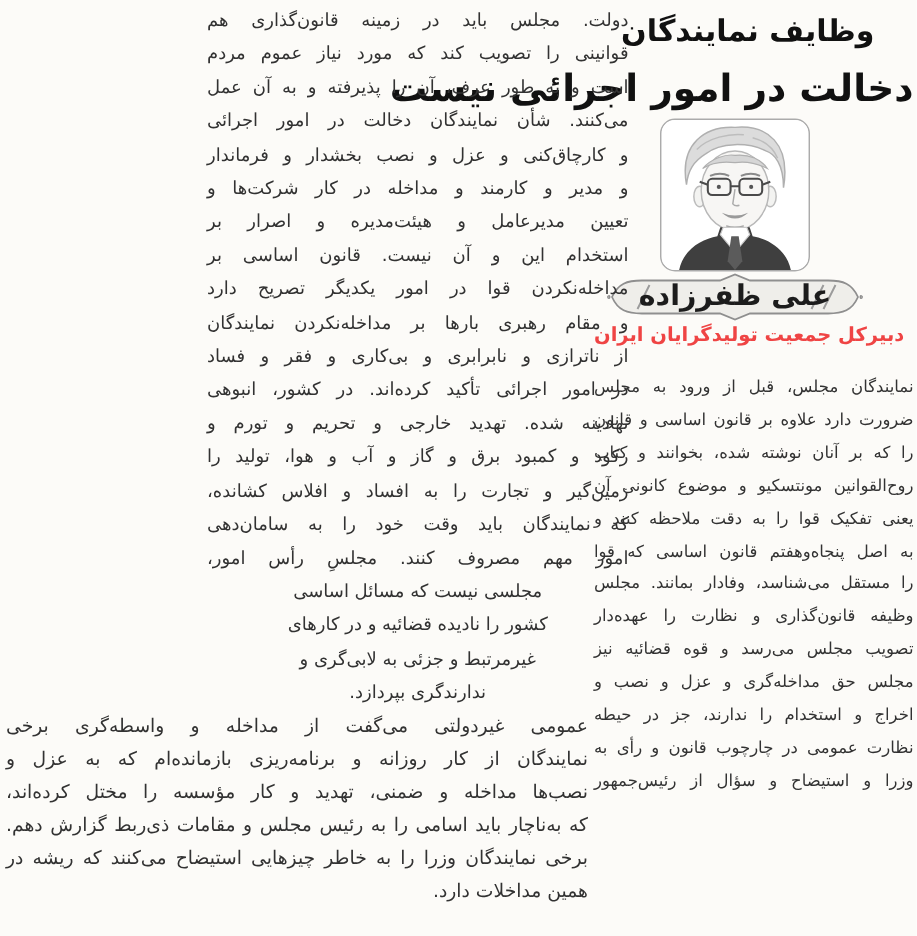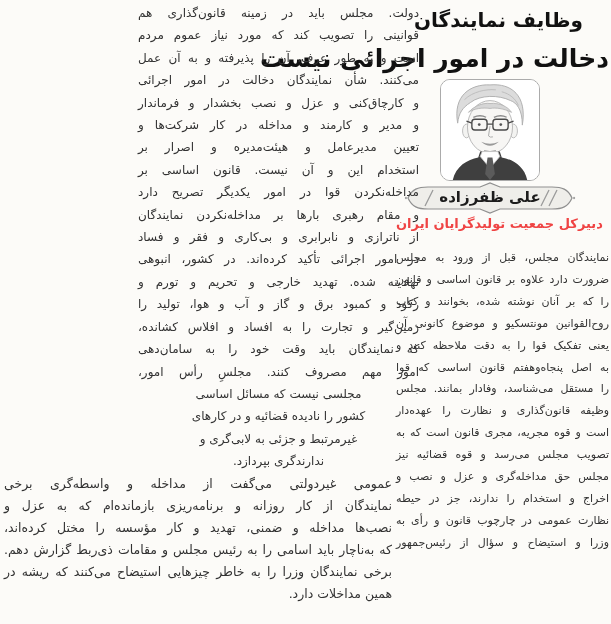--- a/index.html
+++ b/index.html
@@ -16,21 +16,21 @@
   .portrait{
     position:absolute;left:440px;top:79px;width:100px;height:102px;
     border:1.5px solid #ababab;border-radius:10px;background:#fff;overflow:hidden;box-sizing:border-box;
   }
   .portrait svg{display:block;width:100%;height:100%;}
   
   .badge{position:absolute;left:402px;top:181px;width:176px;height:34px;}
   .badge svg{position:absolute;left:0;top:0;width:176px;height:34px;}
   .badge .badge-name{
     position:absolute;left:0;top:0;width:176px;height:34px;line-height:32px;
-    text-align:center;font-size:15px;font-weight:bold;color:#1c1c1c;direction:rtl;
+    text-align:center;font-size:19px;font-weight:bold;color:#1c1c1c;direction:rtl;
   }
   .author-title{
     position:absolute;left:396px;top:216px;width:212px;height:22px;
     text-align:left;font-size:13px;font-weight:bold;color:#ef4444;direction:rtl;white-space:nowrap;
   }
   
   .col{position:absolute;direction:rtl;color:#323232;}
   .col .line{width:100%;}
   .col .j{text-align:justify;text-align-last:justify;}
   .col .c{text-align-last:center;}
@@ -101,21 +101,20 @@
 
   <section class="col col-right" id="col-right">
       <div class="line j">نمایندگان مجلس، قبل از ورود به مجلس</div>
       <div class="line j">ضرورت دارد علاوه بر قانون اساسی و قانون</div>
       <div class="line j">را که بر آنان نوشته شده، بخوانند و کتاب</div>
       <div class="line j">روح‌القوانین مونتسکیو و موضوع کانونی آن</div>
       <div class="line j">یعنی تفکیک قوا را به دقت ملاحظه کنند و</div>
       <div class="line j">به اصل پنجاه‌وهفتم قانون اساسی که قوا</div>
       <div class="line j">را مستقل می‌شناسد، وفادار بمانند. مجلس</div>
       <div class="line j">وظیفه قانون‌گذاری و نظارت را عهده‌دار</div>
-      <div class="line j">است و قوه مجریه، مجری قانون است که به</div>
       <div class="line j">تصویب مجلس می‌رسد و قوه قضائیه نیز</div>
       <div class="line j">مجلس حق مداخله‌گری و عزل و نصب و</div>
       <div class="line j">اخراج و استخدام را ندارند، جز در حیطه</div>
       <div class="line j">نظارت عمومی در چارچوب قانون و رأی به</div>
       <div class="line j">وزرا و استیضاح و سؤال از رئیس‌جمهور</div>
     </section>
 
   <section class="col col-mid" id="col-mid">
       <div class="line j">دولت. مجلس باید در زمینه قانون‌گذاری هم</div>
       <div class="line j">قوانینی را تصویب کند که مورد نیاز عموم مردم</div>

